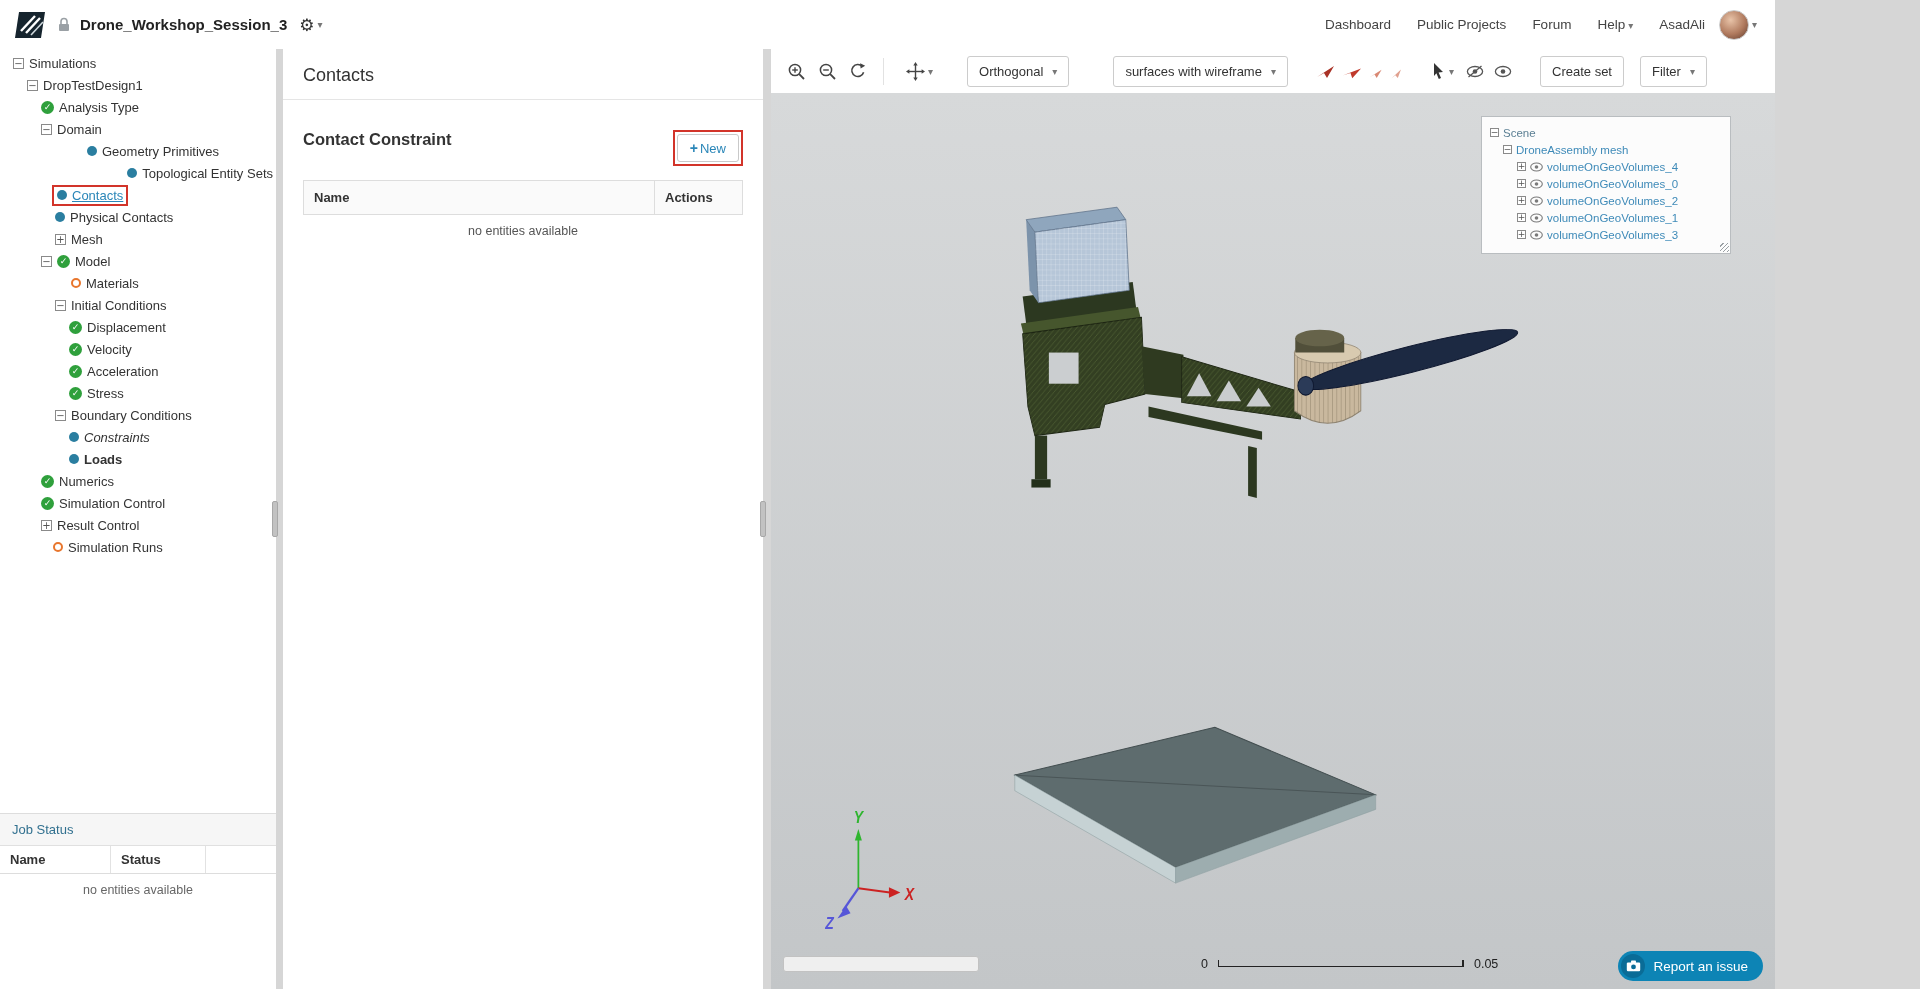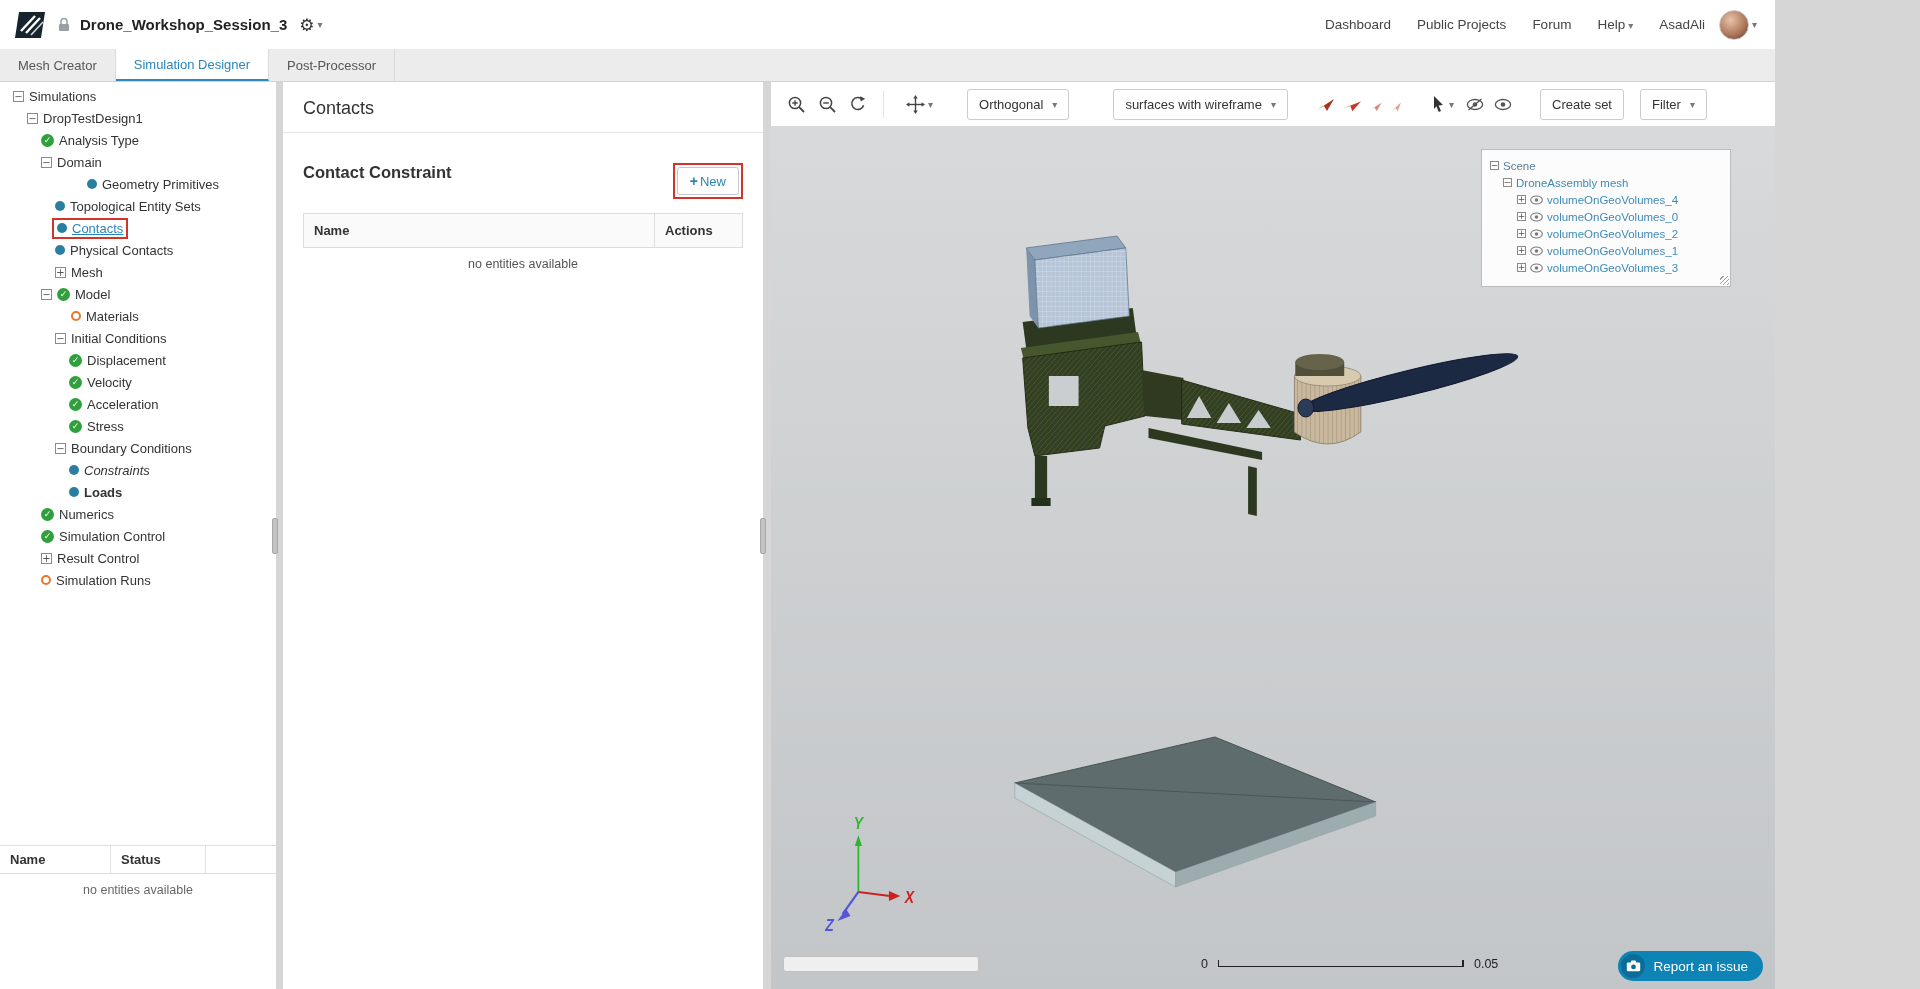--- a/index.html
+++ b/index.html
@@ -144,25 +144,20 @@
         <span class="hlink">Forum</span>
       </div>
     <span class="hlink">
       <span>Help</span><span class="chev glyph">▾</span>
     </span>
     <span class="uname">AsadAli</span>
     <span class="avatar"></span>
     <span class="chev glyph">▾</span>
   </header>
 
-  <div class="tabbar" id="tabs">
-      <div class="tab">Mesh Creator</div>
-      <div class="tab active">Simulation Designer</div>
-      <div class="tab">Post-Processor</div>
-    </div>
 
   <div class="bod">
     <div class="handle hl"></div>
     <div class="handle hr"></div>
 
     <aside class="navp">
       <div class="tree" id="nav-tree">
           <div class="trow" style="padding-left: 10px;">
             <span class="twrap">
               <span class="ti ti-minus glyph">−</span>
@@ -186,21 +181,21 @@
               <span class="ti ti-minus glyph">−</span>
               <span class="tlabel">Domain</span>
             </span>
           </div>
           <div class="trow" style="padding-left: 52px; margin-left: 32px;">
             <span class="twrap">
               <span class="ti ti-dot glyph"></span>
               <span class="tlabel">Geometry Primitives</span>
             </span>
           </div>
-          <div class="trow" style="padding-left: 52px;">
+          <div class="trow" style="padding-left: 69px; justify-content: flex-end;">
             <span class="twrap">
               <span class="ti ti-dot glyph"></span>
               <span class="tlabel">Topological Entity Sets</span>
             </span>
           </div>
           <div class="trow" style="padding-left: 52px;">
             <span class="twrap selbox">
               <span class="ti ti-dot glyph"></span>
               <span class="tlabel tsel">Contacts</span>
             </span>
@@ -289,28 +284,29 @@
               <span class="ti ti-check glyph">✓</span>
               <span class="tlabel">Simulation Control</span>
             </span>
           </div>
           <div class="trow" style="padding-left: 38px;">
             <span class="twrap">
               <span class="ti ti-plus glyph">+</span>
               <span class="tlabel">Result Control</span>
             </span>
           </div>
-          <div class="trow" style="padding-left: 38px;">
+          <div class="trow" style="padding-left: 50px;">
             <span class="twrap">
               <span class="ti ti-circle glyph"></span>
               <span class="tlabel">Simulation Runs</span>
             </span>
           </div>
         </div>
       <div class="jobstatus">
+        <div class="js-title">Job Status</div>
         <div class="js-cols">
           <span class="js-c1">Name</span>
           <span class="js-c2">Status</span>
           <span class="js-c3"></span>
         </div>
         <div class="js-empty">no entities available</div>
       </div>
     </aside>
 
     <section class="cpanel">

